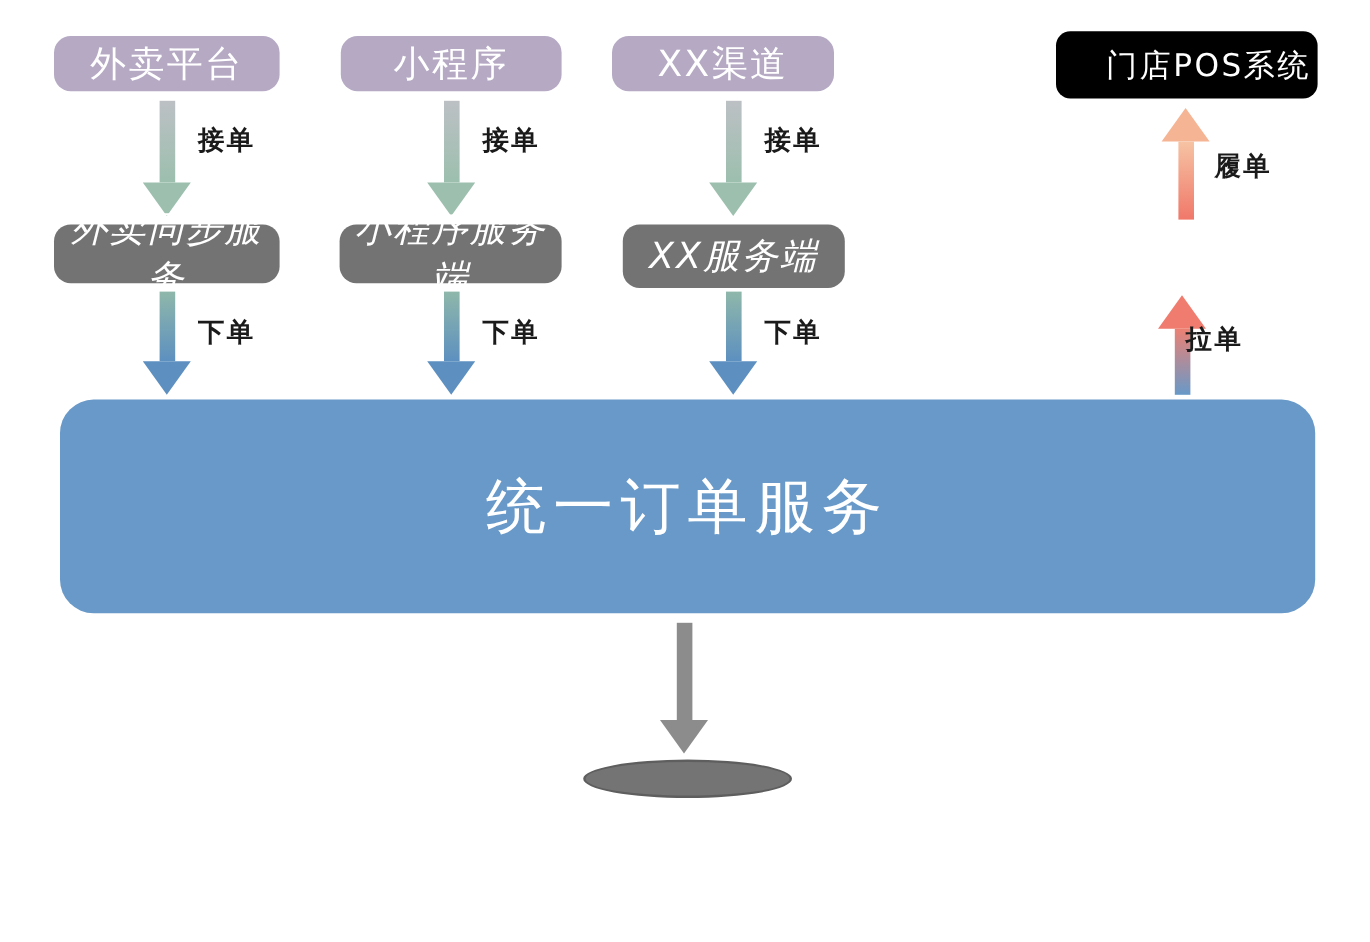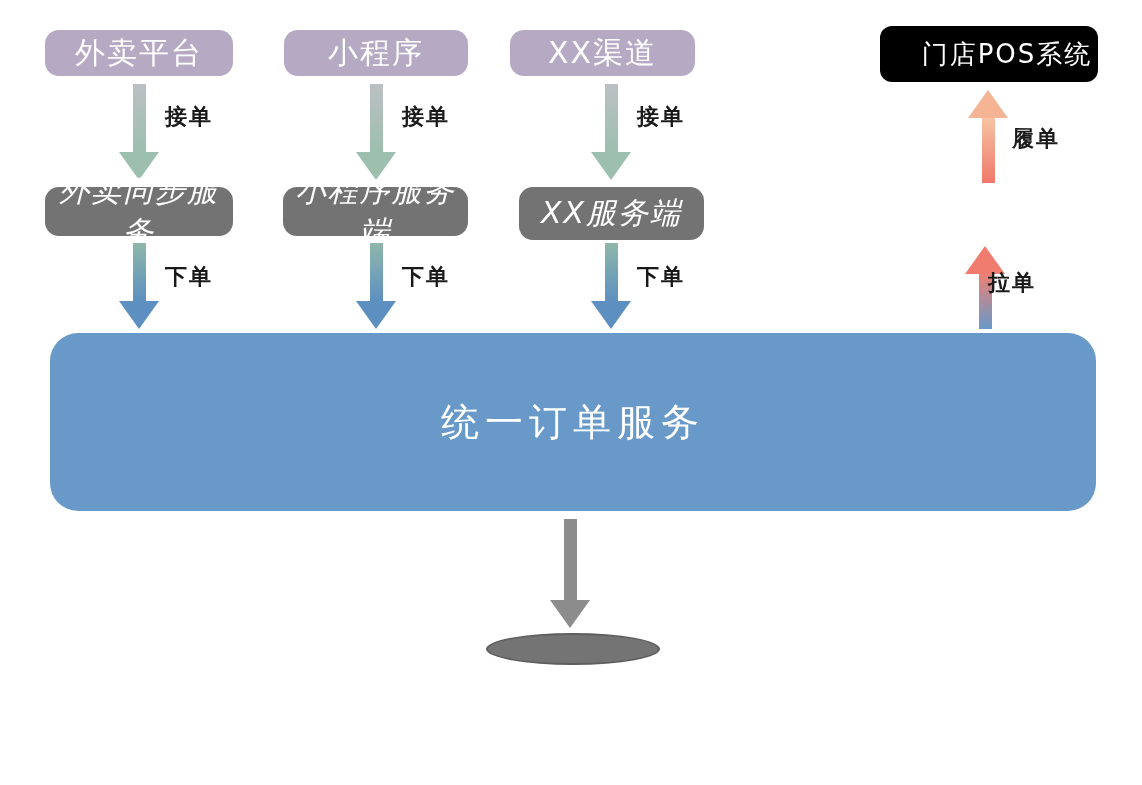--- a/index.html
+++ b/index.html
@@ -24,21 +24,21 @@
     letter-spacing:2px;
     text-align:center;
   }
   .channel      { background:#b5a9c4; }
   .service      { background:#737373;font-style:italic; }
   .pos-system   { background:#000000; font-size:26px; border-radius:12px;padding-left:36px; }
   .pos-service  { background:#f47d6f; }
   .order-service{
     background:#6899c8;
     border-radius:28px;
-    font-size:38px;
+    font-size:50px;
     letter-spacing:6px;
   }
   
   .arrow {
     position:absolute;
     width:40px;
     display:flex;
     flex-direction:column;
     align-items:center;
   }

